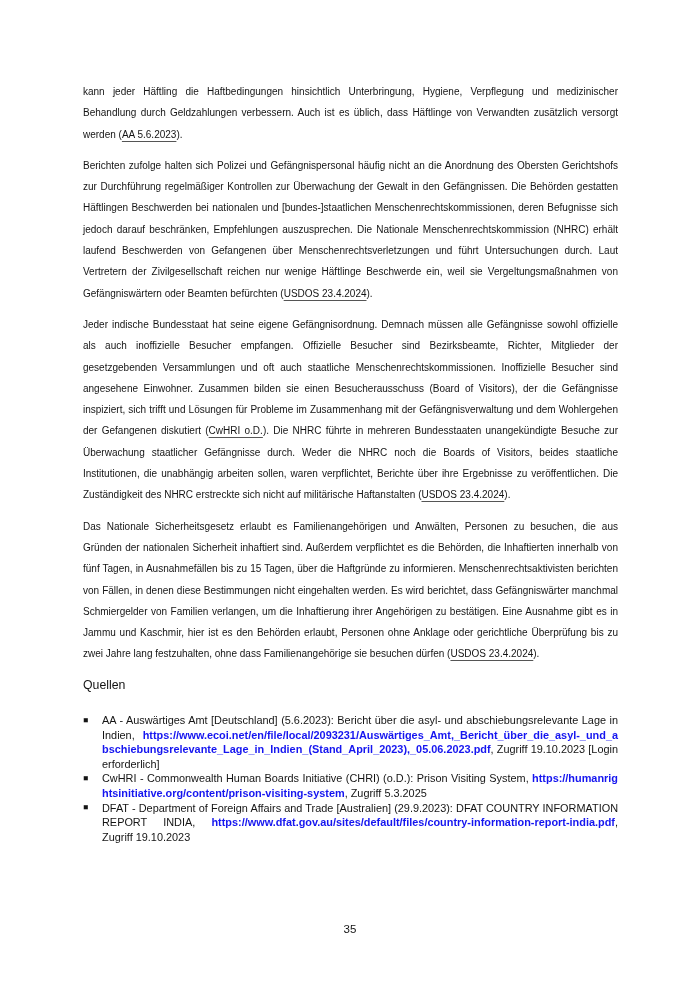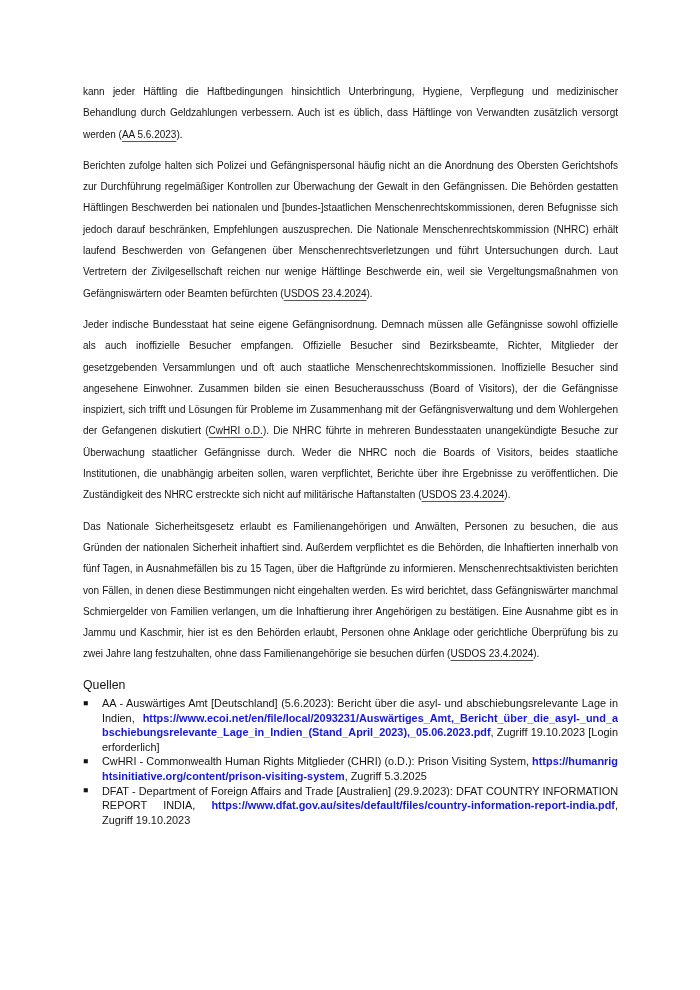--- a/index.html
+++ b/index.html
@@ -30,20 +30,21 @@
     text-decoration: underline;
     text-decoration-thickness: 0.9px;
     text-underline-offset: 2.5px;
     text-decoration-color: #555;
     cursor: pointer;
   }
   p.quellen {
     font-size: 12.3px;
     line-height: 21.3px;
     margin-top: 5px;
+    margin-bottom: 17px;
   }
   ul.sources {
     list-style: none;
   }
   ul.sources li {
     position: relative;
     font-size: 10.9px;
     line-height: 14.6px;
     text-align: justify;
     padding-left: 19px;
@@ -79,17 +80,18 @@
   <div class="content">
     <div id="paragraphs">
         <p class="body-par"><span>kann jeder Häftling die Haftbedingungen hinsichtlich Unterbringung, Hygiene, Verpflegung und medizinischer Behandlung durch Geldzahlungen verbessern. Auch ist es üblich, dass Häftlinge von Verwandten zusätzlich versorgt werden (</span><a class="citation">AA 5.6.2023</a><span>).</span></p>
         <p class="body-par"><span>Berichten zufolge halten sich Polizei und Gefängnispersonal häufig nicht an die Anordnung des Obersten Gerichtshofs zur Durchführung regelmäßiger Kontrollen zur Überwachung der Gewalt in den Gefängnissen. Die Behörden gestatten Häftlingen Beschwerden bei nationalen und [bundes-]staatlichen Menschenrechtskommissionen, deren Befugnisse sich jedoch darauf beschränken, Empfehlungen auszusprechen. Die Nationale Menschenrechtskommission (NHRC) erhält laufend Beschwerden von Gefangenen über Menschenrechtsverletzungen und führt Untersuchungen durch. Laut Vertretern der Zivilgesellschaft reichen nur wenige Häftlinge Beschwerde ein, weil sie Vergeltungsmaßnahmen von Gefängniswärtern oder Beamten befürchten (</span><a class="citation">USDOS 23.4.2024</a><span>).</span></p>
         <p class="body-par"><span>Jeder indische Bundesstaat hat seine eigene Gefängnisordnung. Demnach müssen alle Gefängnisse sowohl offizielle als auch inoffizielle Besucher empfangen. Offizielle Besucher sind Bezirksbeamte, Richter, Mitglieder der gesetzgebenden Versammlungen und oft auch staatliche Menschenrechtskommissionen. Inoffizielle Besucher sind angesehene Einwohner. Zusammen bilden sie einen Besucherausschuss (Board of Visitors), der die Gefängnisse inspiziert, sich trifft und Lösungen für Probleme im Zusammenhang mit der Gefängnisverwaltung und dem Wohlergehen der Gefangenen diskutiert (</span><a class="citation">CwHRI o.D.</a><span>). Die NHRC führte in mehreren Bundesstaaten unangekündigte Besuche zur Überwachung staatlicher Gefängnisse durch. Weder die NHRC noch die Boards of Visitors, beides staatliche Institutionen, die unabhängig arbeiten sollen, waren verpflichtet, Berichte über ihre Ergebnisse zu veröffentlichen. Die Zuständigkeit des NHRC erstreckte sich nicht auf militärische Haftanstalten (</span><a class="citation">USDOS 23.4.2024</a><span>).</span></p>
         <p class="body-par"><span>Das Nationale Sicherheitsgesetz erlaubt es Familienangehörigen und Anwälten, Personen zu besuchen, die aus Gründen der nationalen Sicherheit inhaftiert sind. Außerdem verpflichtet es die Behörden, die Inhaftierten innerhalb von fünf Tagen, in Ausnahmefällen bis zu 15 Tagen, über die Haftgründe zu informieren. Menschenrechtsaktivisten berichten von Fällen, in denen diese Bestimmungen nicht eingehalten werden. Es wird berichtet, dass Gefängniswärter manchmal Schmiergelder von Familien verlangen, um die Inhaftierung ihrer Angehörigen zu bestätigen. Eine Ausnahme gibt es in Jammu und Kaschmir, hier ist es den Behörden erlaubt, Personen ohne Anklage oder gerichtliche Überprüfung bis zu zwei Jahre lang festzuhalten, ohne dass Familienangehörige sie besuchen dürfen (</span><a class="citation">USDOS 23.4.2024</a><span>).</span></p>
       </div>
     <p class="quellen">Quellen</p>
     <ul id="sources" class="sources">
         <li><span class="bullet">■</span><span>AA - Auswärtiges Amt [Deutschland] (5.6.2023): Bericht über die asyl- und abschiebungsrelevante Lage in Indien, </span><a class="url">https://www.ecoi.net/en/file/local/2093231/Auswärtiges_Amt,_Bericht_über_die_asyl-_und_abschiebungsrelevante_Lage_in_Indien_(Stand_April_2023),_05.06.2023.pdf</a><span>, Zugriff 19.10.2023 [Login erforderlich]</span></li>
-        <li><span class="bullet">■</span><span>CwHRI - Commonwealth Human Rights Mitglieder (CHRI) (o.D.): Prison Visiting System, </span><a class="url">https://humanrightsinitiative.org/content/prison-visiting-system</a><span>, Zugriff 5.3.2025</span></li>
+        <li><span class="bullet">■</span><span>CwHRI - Commonwealth Human Boards Initiative (CHRI) (o.D.): Prison Visiting System, </span><a class="url">https://humanrightsinitiative.org/content/prison-visiting-system</a><span>, Zugriff 5.3.2025</span></li>
         <li><span class="bullet">■</span><span>DFAT - Department of Foreign Affairs and Trade [Australien] (29.9.2023): DFAT COUNTRY INFORMATION REPORT INDIA, </span><a class="url">https://www.dfat.gov.au/sites/default/files/country-information-report-india.pdf</a><span>, Zugriff 19.10.2023</span></li>
       </ul>
   </div>
+  <div class="pagenum">35</div>
 </div>
 
 </body></html>

